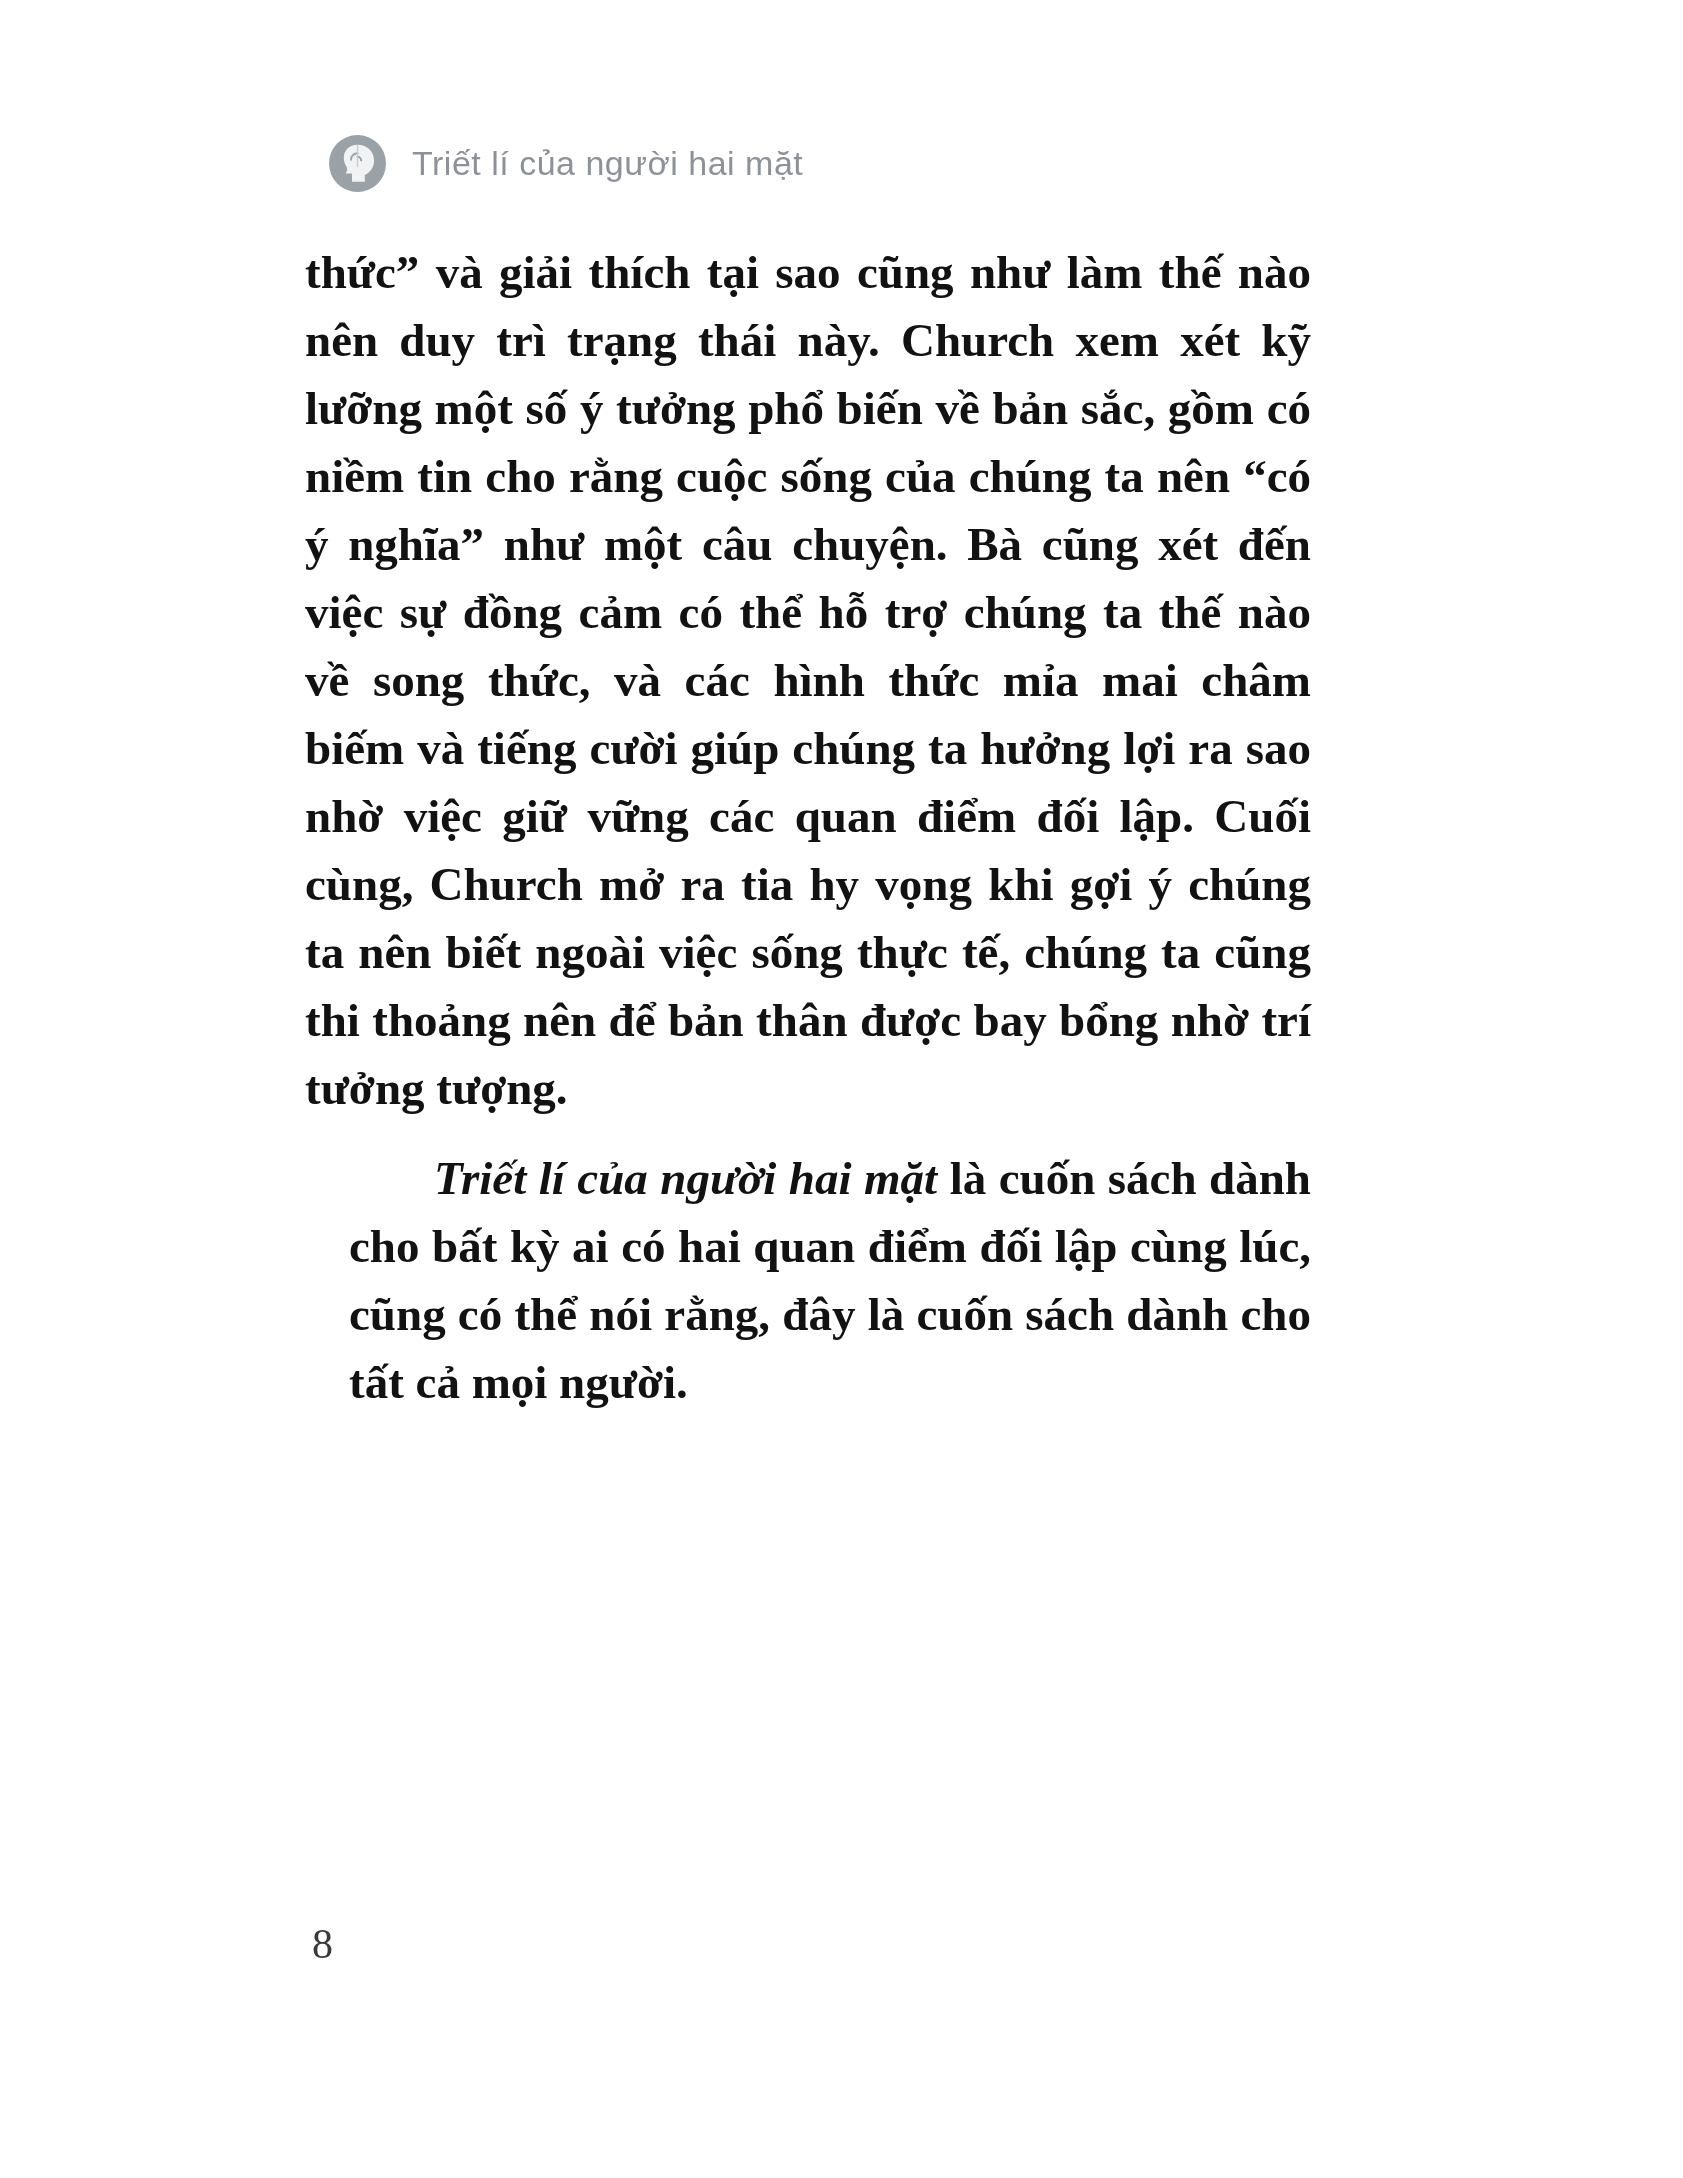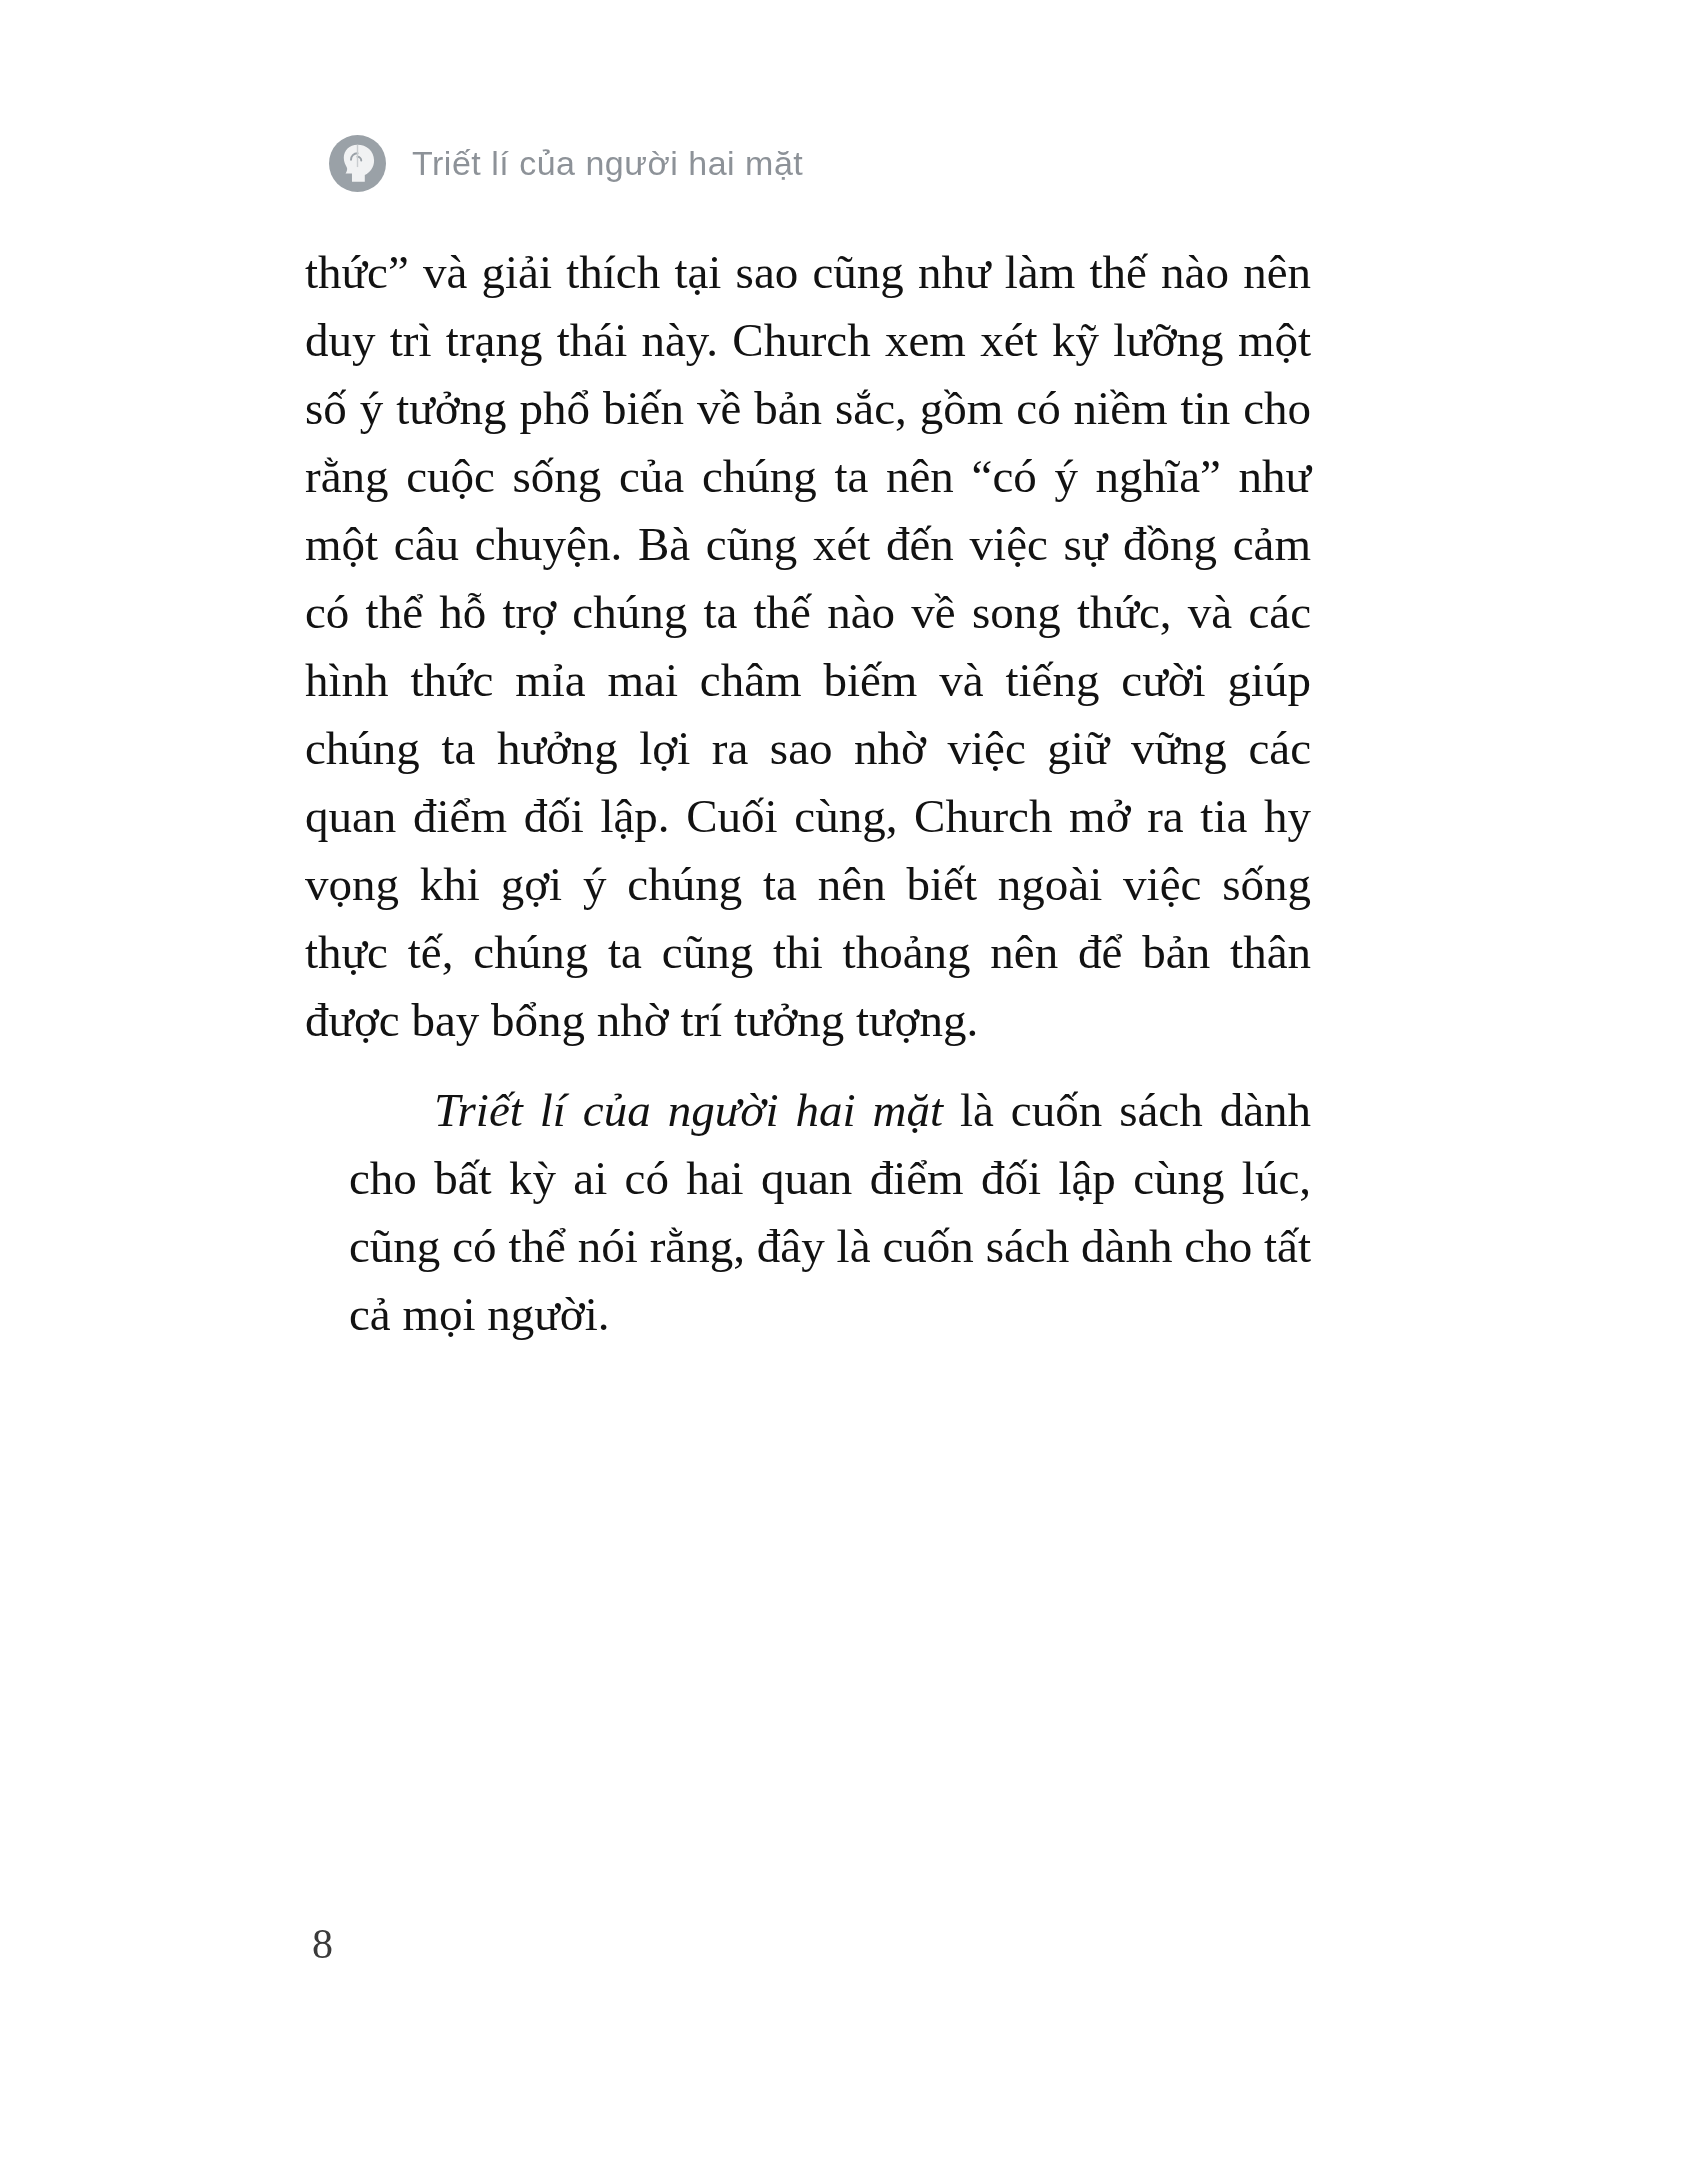--- a/index.html
+++ b/index.html
@@ -44,20 +44,21 @@
     left: 305px;
     top: 238px;
     width: 1006px;
     font-size: 47px;
     line-height: 68px;
     text-align: justify;
     color: #121212;
   }
   .para {
     margin: 0 0 22px 0;
+    font-weight: bold;
   }
   .para.indent {
     text-indent: 85px;
     margin-left: 44px;
   }
   .italic-lead {
     font-style: italic;
   }
   .page-number {
     position: absolute;

